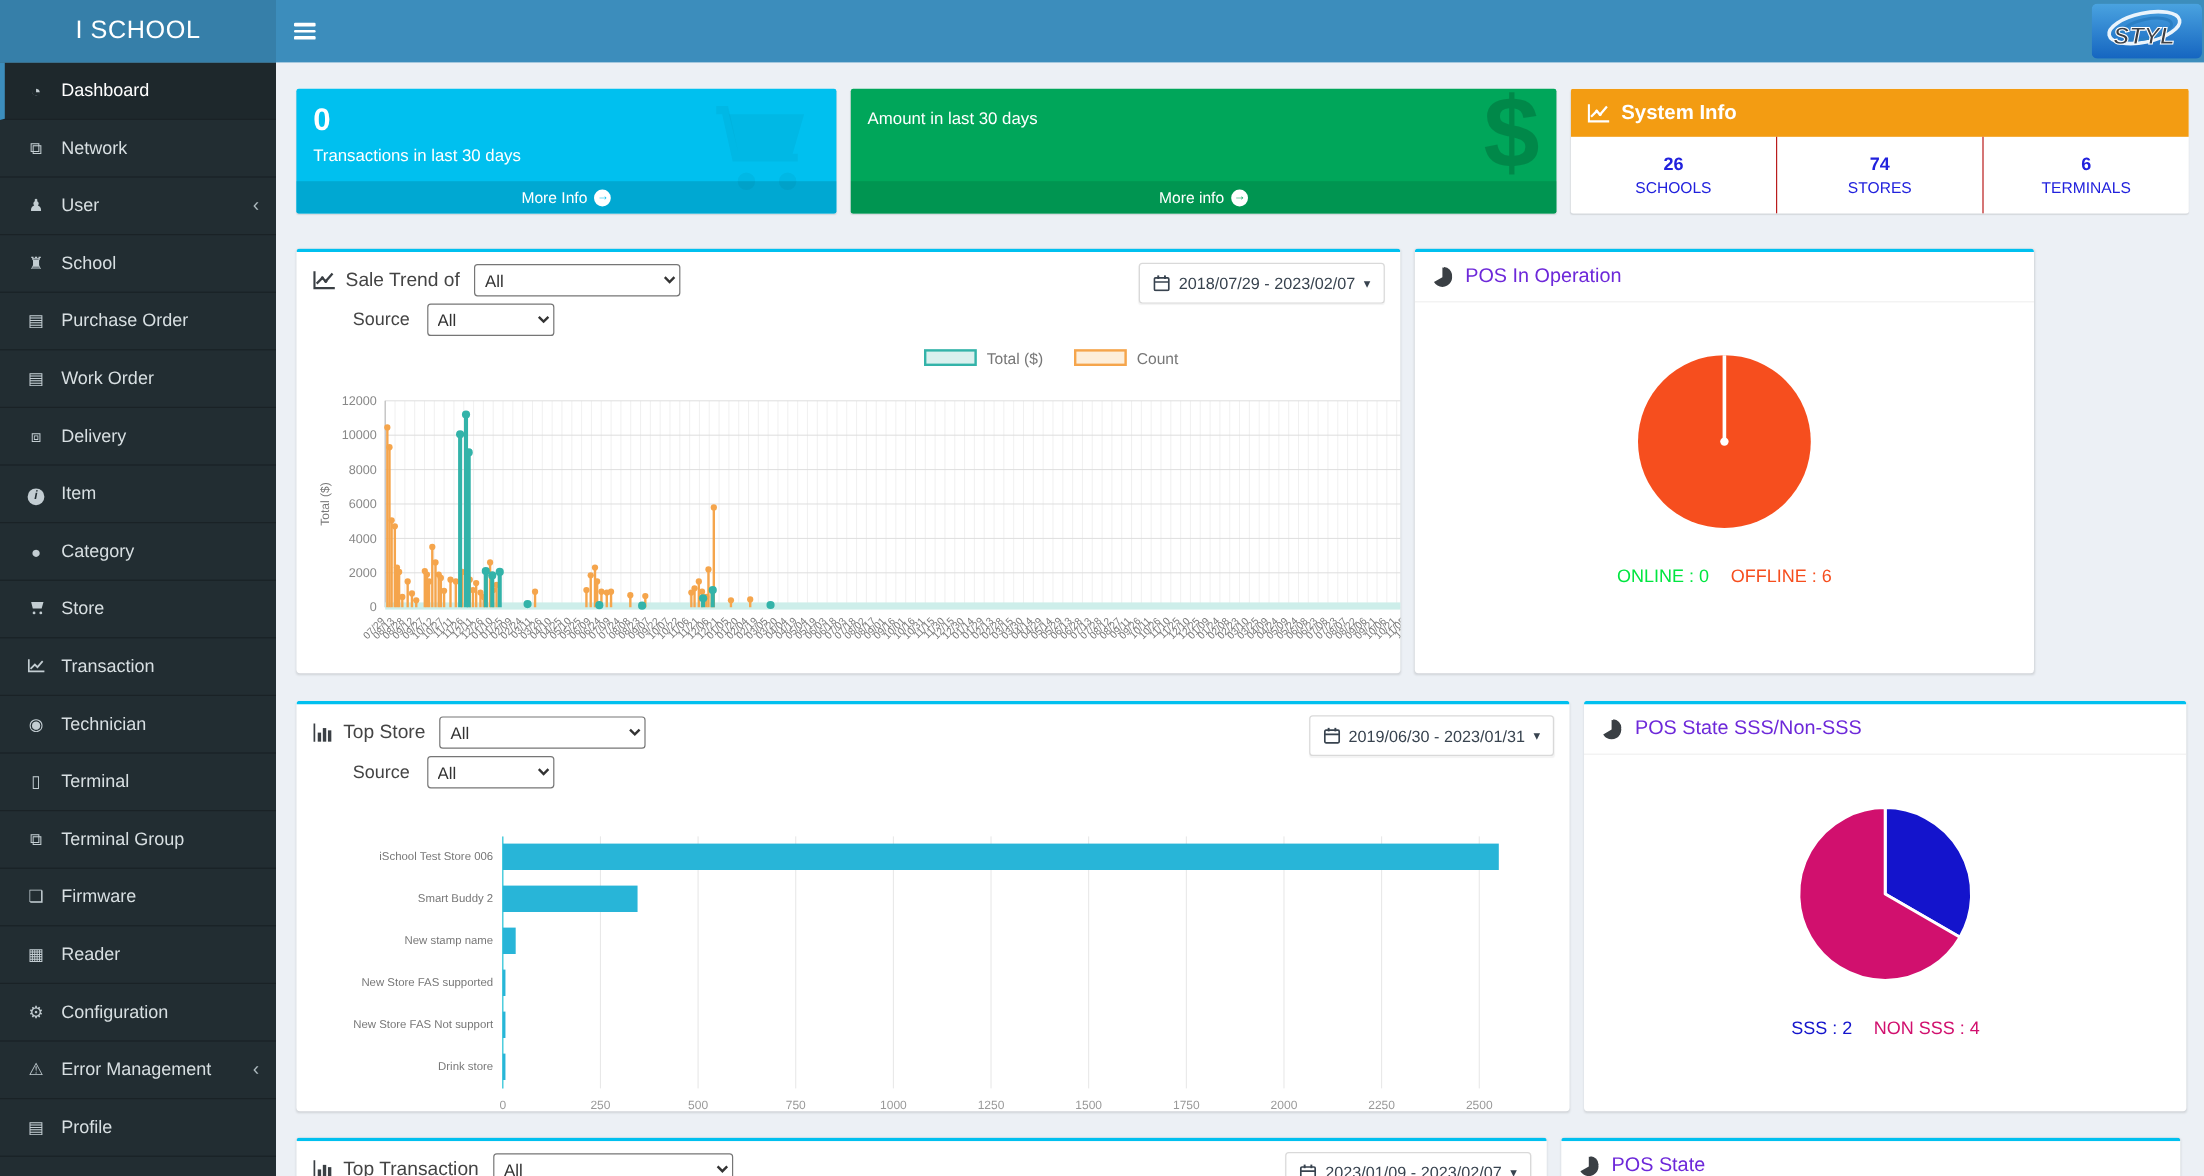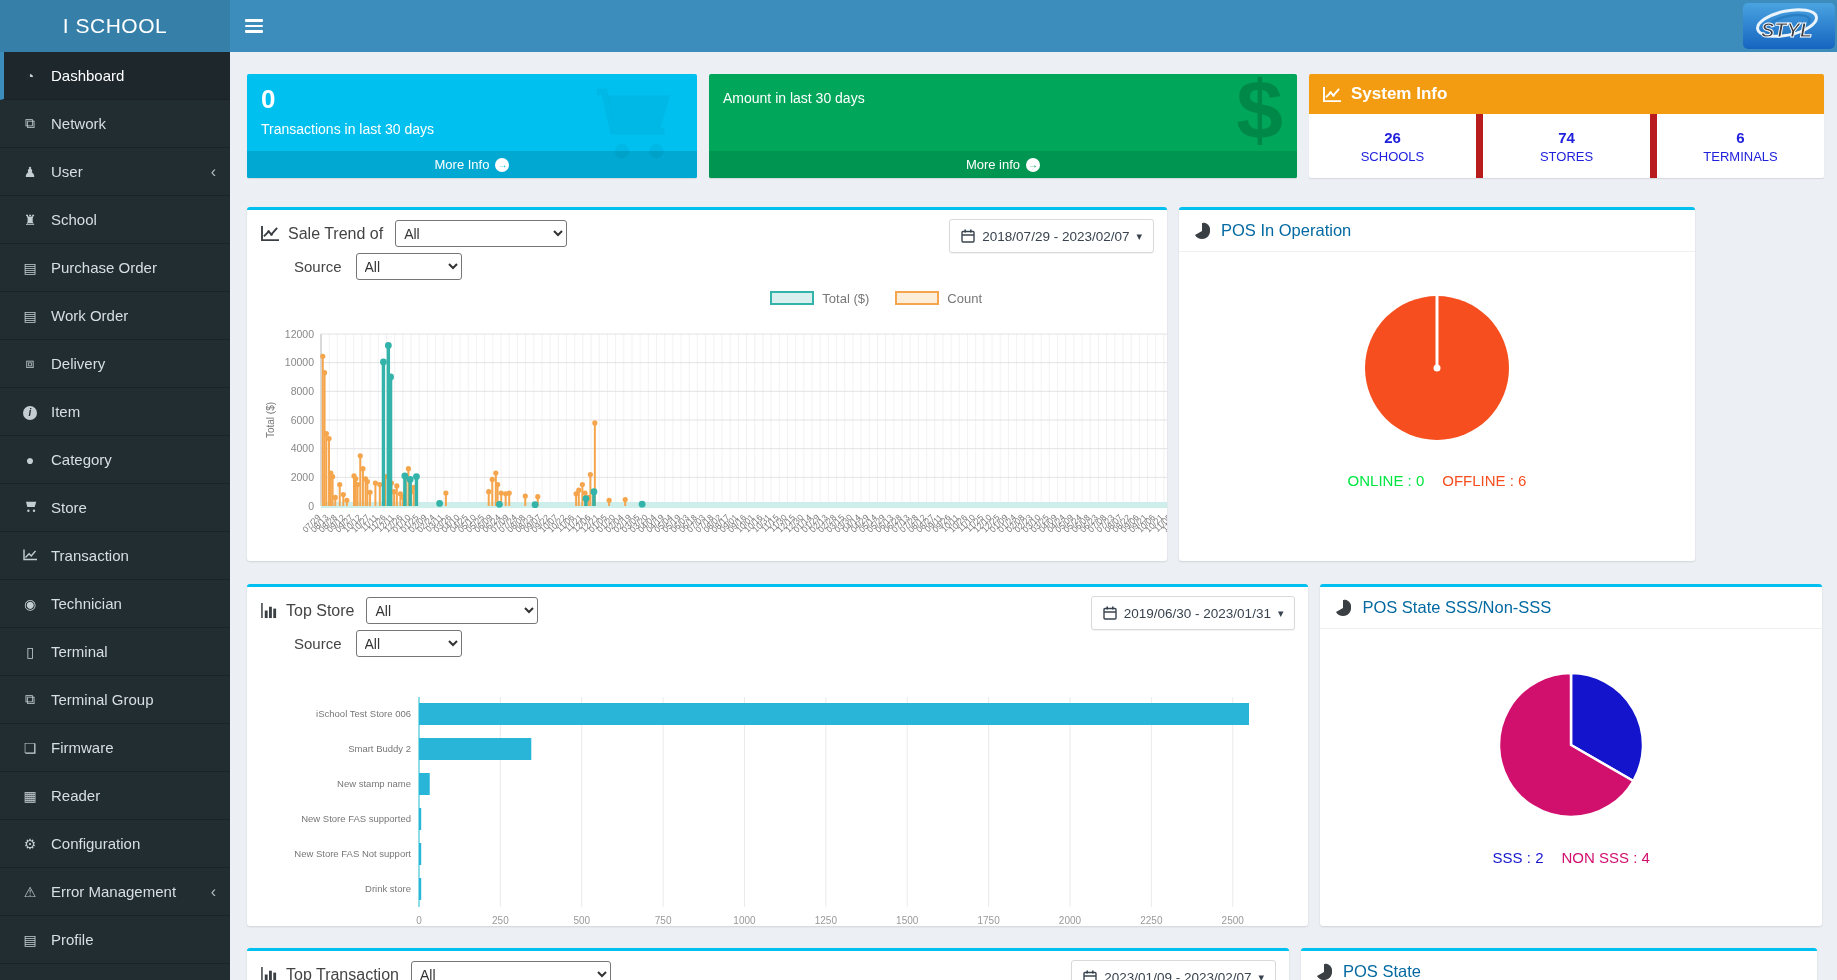--- a/index.html
+++ b/index.html
@@ -43,21 +43,21 @@
   .ib-dollar { position:absolute; right:14px; top:-12px; font-size:84px; font-weight:bold; color:rgba(0,0,0,.18); }
   .ib-footer { height:27px; font-size:13px; display:flex; align-items:center; justify-content:center; gap:6px; cursor:pointer; }
   .arrow-circle { display:inline-block; width:14px; height:14px; border-radius:50%; background:#fff;
     font-size:10px; line-height:14px; text-align:center; font-weight:bold; }
 
   
   .sysinfo { border-radius:2px; overflow:hidden; box-shadow:0 1px 1px rgba(0,0,0,.1); background:#fff; height:104px; display:flex; flex-direction:column; }
   .sysinfo-head { height:40px; background:#f39c12; color:#fff; display:flex; align-items:center; gap:9px;
     padding:0 14px; font-size:17px; font-weight:bold; }
   .sysinfo-body { flex:1; display:flex; }
-  .stat { flex:1; display:flex; flex-direction:column; align-items:center; justify-content:center; border-right:7px solid #b91c1c; }
+  .stat { flex:1; display:flex; flex-direction:column; align-items:center; justify-content:center; border-right:1px solid #b91c1c; }
   .stat:last-child { border-right:none; }
   .stat .v { font-size:15px; font-weight:bold; }
   .stat .l { font-size:13px; margin-top:3px; }
 
   
   .panel { background:#fff; border-top:3px solid #00c0ef; border-radius:3px;
     box-shadow:0 1px 2px rgba(0,0,0,.12); position:relative; overflow:hidden; }
   .p-sale { width:920px; height:354px; }
   .p-pie  { width:516px;  height:354px; }
   .p-store{ width:1092px; height:342px; }
@@ -72,21 +72,21 @@
   .src-label { font-size:15px; color:#444; margin-left:33px; }
   select { height:27px; font-size:14px; color:#333; border:1px solid #767676; border-radius:3px;
     background:#fff; margin-left:12px; padding:4px 4px; }
   .sel-wide { width:172px; } .sel-narrow { width:106px; }
   .date-btn { position:absolute; right:13px; top:9px; height:28px; background:#fff; border:1px solid #d9d9d9;
     border-radius:3px; display:flex; align-items:center; gap:7px; padding:16px 11px; font-size:13.5px; color:#38434f;
     box-shadow:0 1px 1px rgba(0,0,0,.05); cursor:pointer; }
   .caret { font-size:11px; color:#38434f; }
 
   .pie-head { padding:11px 14px; display:flex; align-items:center; gap:10px; border-bottom:1px solid #f0f0f0; }
-  .pie-title { font-size:16.5px; color:#0369a1; }
+  .pie-title { font-size:16.5px; color:#6d28d9; }
   .pie-wrap { display:flex; justify-content:center; margin-top:34px; }
   .pie-legend { display:flex; justify-content:center; gap:18px; margin-top:22px; font-size:15px; }
 
   .legend-row { display:flex; justify-content:flex-end; padding-right:185px; gap:26px; align-items:center;
     margin-top:8px; height:20px; }
   .legend-item { display:flex; align-items:center; gap:8px; font-size:13px; color:#777; }
   .legend-sw { width:44px; height:14px; border-style:solid; border-width:2px; }
 
   .chart-host { margin-left:14px; }
   .store-host { margin-left:14px; margin-top:34px; }

